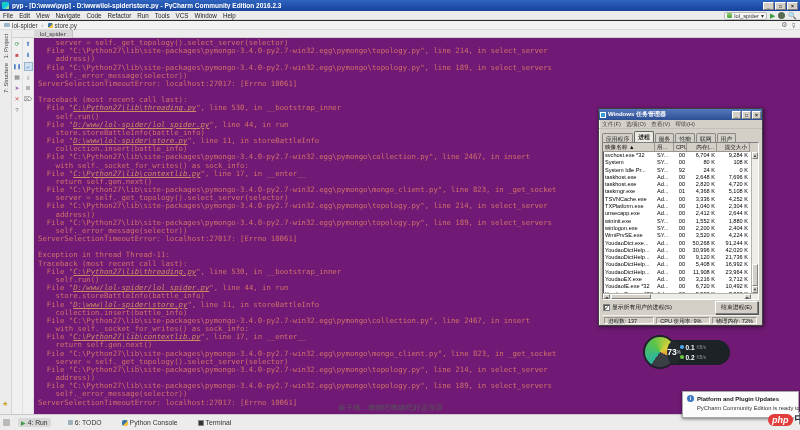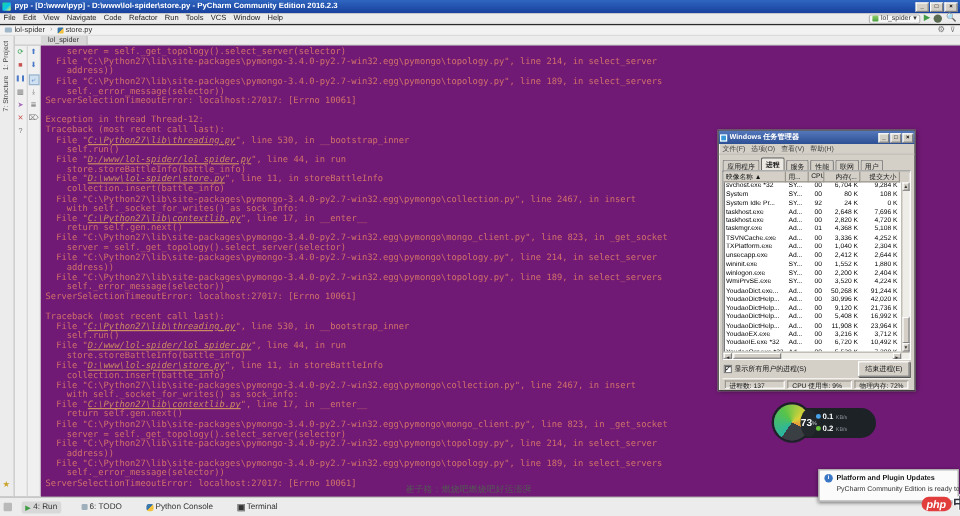--- a/index.html
+++ b/index.html
@@ -241,40 +241,40 @@
   </div>
 
   <div class="console">
       <div class="cline"><span>    server = self._get_topology().select_server(selector)</span></div>
       <div class="cline"><span>  File "C:\Python27\lib\site-packages\pymongo-3.4.0-py2.7-win32.egg\pymongo\topology.py", line 214, in select_server</span></div>
       <div class="cline"><span>    address))</span></div>
       <div class="cline"><span>  File "C:\Python27\lib\site-packages\pymongo-3.4.0-py2.7-win32.egg\pymongo\topology.py", line 189, in select_servers</span></div>
       <div class="cline"><span>    self._error_message(selector))</span></div>
       <div class="cline"><span>ServerSelectionTimeoutError: localhost:27017: [Errno 10061]</span></div>
       <div class="cline">&nbsp;</div>
-      <div class="cline"><span>Exception in thread Thread-12:</span></div>
       <div class="cline"><span>Traceback (most recent call last):</span></div>
       <div class="cline"><span>  File "</span><span class="clink">C:\Python27\lib\threading.py</span><span>", line 530, in __bootstrap_inner</span></div>
       <div class="cline"><span>    self.run()</span></div>
       <div class="cline"><span>  File "</span><span class="clink">D:/www/lol-spider/lol_spider.py</span><span>", line 44, in run</span></div>
       <div class="cline"><span>    store.storeBattleInfo(battle_info)</span></div>
       <div class="cline"><span>  File "</span><span class="clink">D:\www\lol-spider\store.py</span><span>", line 11, in storeBattleInfo</span></div>
       <div class="cline"><span>    collection.insert(battle_info)</span></div>
       <div class="cline"><span>  File "C:\Python27\lib\site-packages\pymongo-3.4.0-py2.7-win32.egg\pymongo\collection.py", line 2467, in insert</span></div>
       <div class="cline"><span>    with self._socket_for_writes() as sock_info:</span></div>
       <div class="cline"><span>  File "</span><span class="clink">C:\Python27\lib\contextlib.py</span><span>", line 17, in __enter__</span></div>
       <div class="cline"><span>    return self.gen.next()</span></div>
       <div class="cline"><span>  File "C:\Python27\lib\site-packages\pymongo-3.4.0-py2.7-win32.egg\pymongo\mongo_client.py", line 823, in _get_socket</span></div>
       <div class="cline"><span>    server = self._get_topology().select_server(selector)</span></div>
       <div class="cline"><span>  File "C:\Python27\lib\site-packages\pymongo-3.4.0-py2.7-win32.egg\pymongo\topology.py", line 214, in select_server</span></div>
       <div class="cline"><span>    address))</span></div>
       <div class="cline"><span>  File "C:\Python27\lib\site-packages\pymongo-3.4.0-py2.7-win32.egg\pymongo\topology.py", line 189, in select_servers</span></div>
       <div class="cline"><span>    self._error_message(selector))</span></div>
       <div class="cline"><span>ServerSelectionTimeoutError: localhost:27017: [Errno 10061]</span></div>
       <div class="cline">&nbsp;</div>
+      <div class="cline"><span>Exception in thread Thread-11:</span></div>
       <div class="cline"><span>Traceback (most recent call last):</span></div>
       <div class="cline"><span>  File "</span><span class="clink">C:\Python27\lib\threading.py</span><span>", line 530, in __bootstrap_inner</span></div>
       <div class="cline"><span>    self.run()</span></div>
       <div class="cline"><span>  File "</span><span class="clink">D:/www/lol-spider/lol_spider.py</span><span>", line 44, in run</span></div>
       <div class="cline"><span>    store.storeBattleInfo(battle_info)</span></div>
       <div class="cline"><span>  File "</span><span class="clink">D:\www\lol-spider\store.py</span><span>", line 11, in storeBattleInfo</span></div>
       <div class="cline"><span>    collection.insert(battle_info)</span></div>
       <div class="cline"><span>  File "C:\Python27\lib\site-packages\pymongo-3.4.0-py2.7-win32.egg\pymongo\collection.py", line 2467, in insert</span></div>
       <div class="cline"><span>    with self._socket_for_writes() as sock_info:</span></div>
       <div class="cline"><span>  File "</span><span class="clink">C:\Python27\lib\contextlib.py</span><span>", line 17, in __enter__</span></div>

